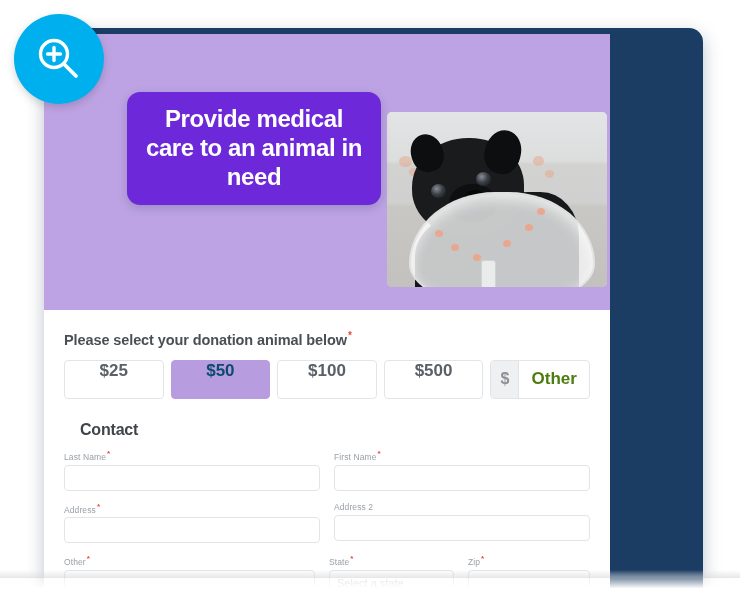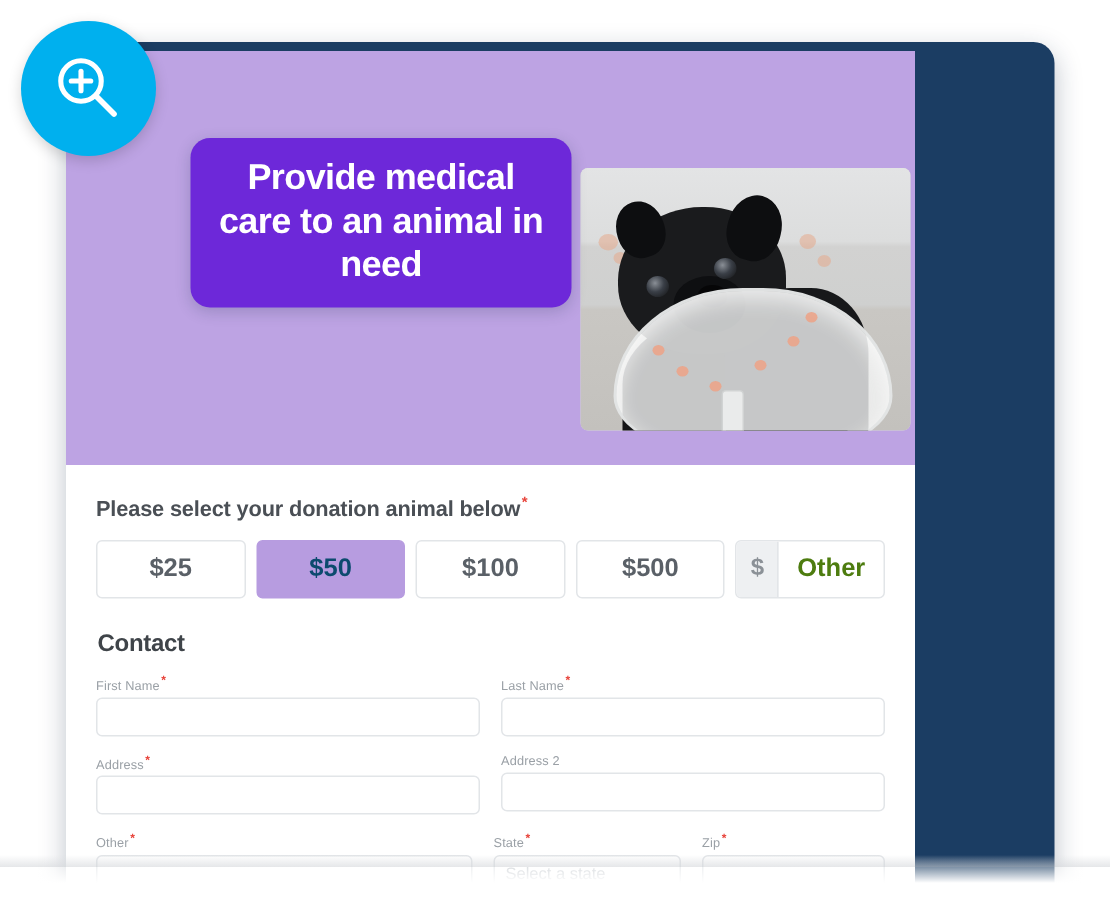--- a/index.html
+++ b/index.html
@@ -106,38 +106,38 @@
   }
   .req{color:#e8453c;font-size:10px;vertical-align:super;margin-left:1px;font-weight:bold;}
 
   
   #amounts{display:flex;gap:7px;margin-bottom:22px;}
   .amt{
     flex:1;height:39px;border:1px solid #e2e5e8;border-radius:4px;
     background:#ffffff;color:#5a6067;
     font-family:"Liberation Sans", sans-serif;
     font-size:17px;font-weight:bold;
-    display:flex;align-items:center;justify-content:center;
+    display:flex;justify-content:center;
     cursor:pointer;box-sizing:border-box;
   }
   .amt.sel{background:#b79ce0;border-color:#b79ce0;color:#0c4a6e;}
   .amt.other{padding:0;overflow:hidden;}
   .amt.other .sign{
     width:27px;height:100%;background:#eef0f2;color:#8b9197;
     display:flex;align-items:center;justify-content:center;
     font-size:16px;font-weight:bold;border-right:1px solid #e2e5e8;
   }
   .amt.other .oth{
     flex:1;height:100%;display:flex;align-items:center;justify-content:center;
     color:#4d7c0f;font-size:17px;font-weight:bold;
   }
 
   
   .sect-title{
-    font-size:16px;font-weight:bold;color:#3f4449;margin:0 0 10px 1px;letter-spacing:-.2px;
+    font-size:16px;font-weight:bold;color:#3f4449;margin:0 0 10px 16px;letter-spacing:-.2px;
   }
   .row{display:flex;gap:14px;margin-bottom:11px;}
   .fld{display:flex;flex-direction:column;}
   .fld.half{flex:1;}
   .lbl{
     font-size:8.5px;color:#9aa0a6;margin-bottom:3px;letter-spacing:.1px;
     font-family:"Liberation Sans", sans-serif;
   }
   .lbl .req{font-size:8px;}
   .inp{
@@ -239,27 +239,27 @@
         <span class="sign">$</span>
         <span class="oth">Other</span>
       </div>
     </div>
 
     <div class="sect-title">Contact</div>
 
     <div class="row">
       <div class="fld half">
         <div class="lbl">
+          <span>Last Name</span><span class="req">*</span>
+        </div>
+        <input class="inp" type="text" value="" style="">
+      </div>
+      <div class="fld half">
+        <div class="lbl">
           <span>First Name</span><span class="req">*</span>
-        </div>
-        <input class="inp" type="text" value="" style="">
-      </div>
-      <div class="fld half">
-        <div class="lbl">
-          <span>Last Name</span><span class="req">*</span>
         </div>
         <input class="inp" type="text" value="" style="">
       </div>
     </div>
 
     <div class="row">
       <div class="fld half">
         <div class="lbl">
           <span>Address</span><span class="req">*</span>
         </div>

